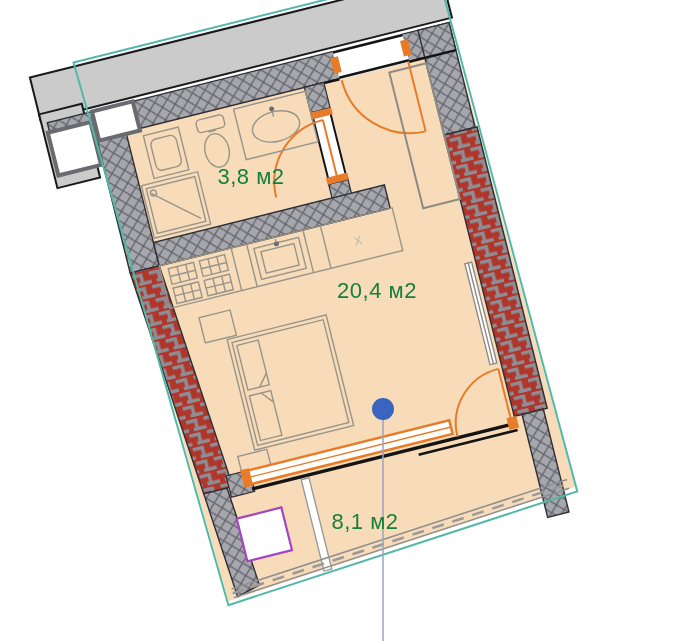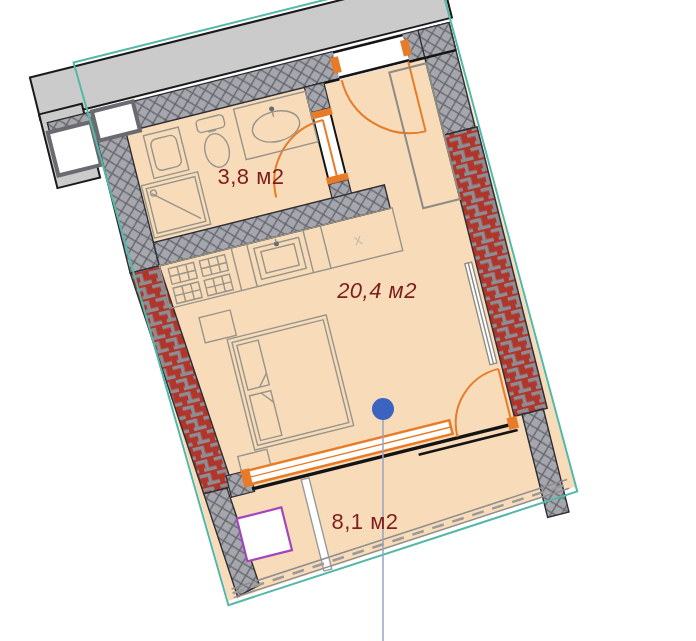--- a/index.html
+++ b/index.html
@@ -3,21 +3,21 @@
 <meta charset="utf-8">
 <style>
   html,body{margin:0;padding:0;background:#ffffff;}
   #stage{
     position:relative;width:696px;height:641px;overflow:hidden;
     background:#ffffff;font-family:"Liberation Sans",sans-serif;
   }
   #plan-svg{position:absolute;left:0;top:0;}
   .area-label{
     position:absolute;transform:translate(-50%,-50%);
-    font-size:22px;color:#7f1d1d;letter-spacing:0.5px;white-space:nowrap;
+    font-size:22px;color:#15803d;letter-spacing:0.5px;white-space:nowrap;
     font-family:"Liberation Sans",sans-serif;
   }
 </style>
 </head>
 <body>
 
 <div id="stage">
 
 <svg id="plan-svg" width="696" height="641" viewBox="0 0 696 641">
   <defs>
@@ -187,15 +187,15 @@
     <polygon points="-4,-52 371,-52 381,486 15,512" fill="none" stroke="#53b8a7" stroke-width="2"></polygon>
   </g>
 
   <g>
     <line x1="383" y1="419" x2="383" y2="641" stroke="#9aa3c4" stroke-width="1.5"></line>
     <circle cx="383" cy="409" r="11" fill="#3b63c0"></circle>
   </g>
 </svg>
 
   <div class="area-label" style="left:251px;top:177px;">3,8 м2</div>
-  <div class="area-label" style="left:377px;top:291px;font-style:italic;">20,4 м2</div>
+  <div class="area-label" style="left:377px;top:291px;">20,4 м2</div>
   <div class="area-label" style="left:365px;top:522px;">8,1 м2</div>
 </div>
 
 </body></html>

